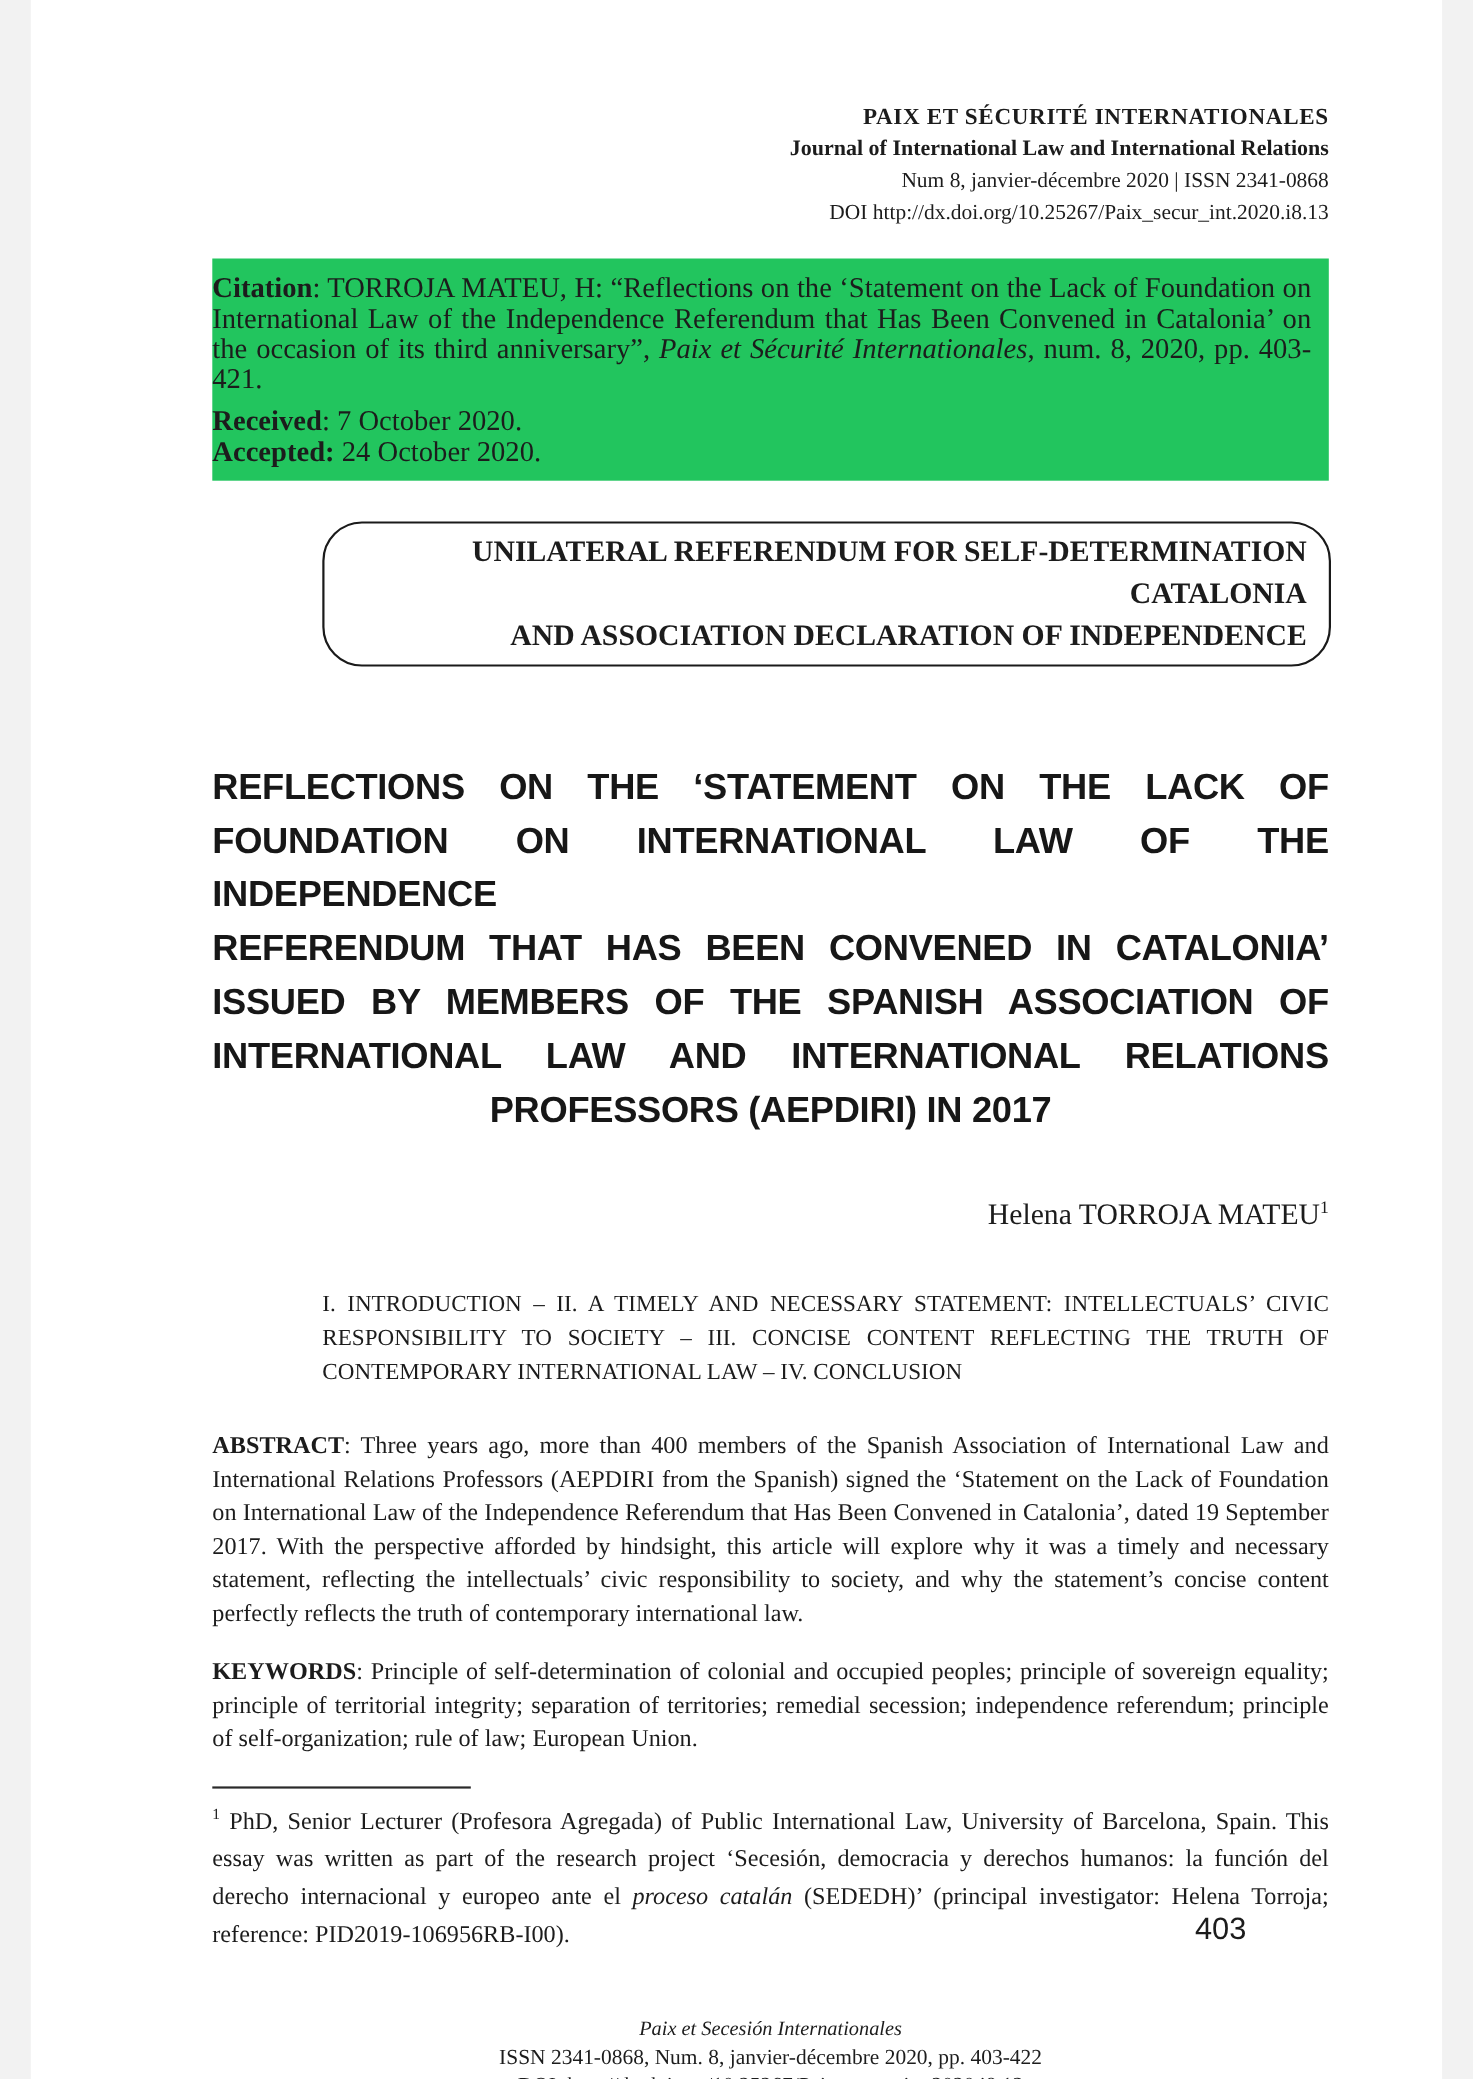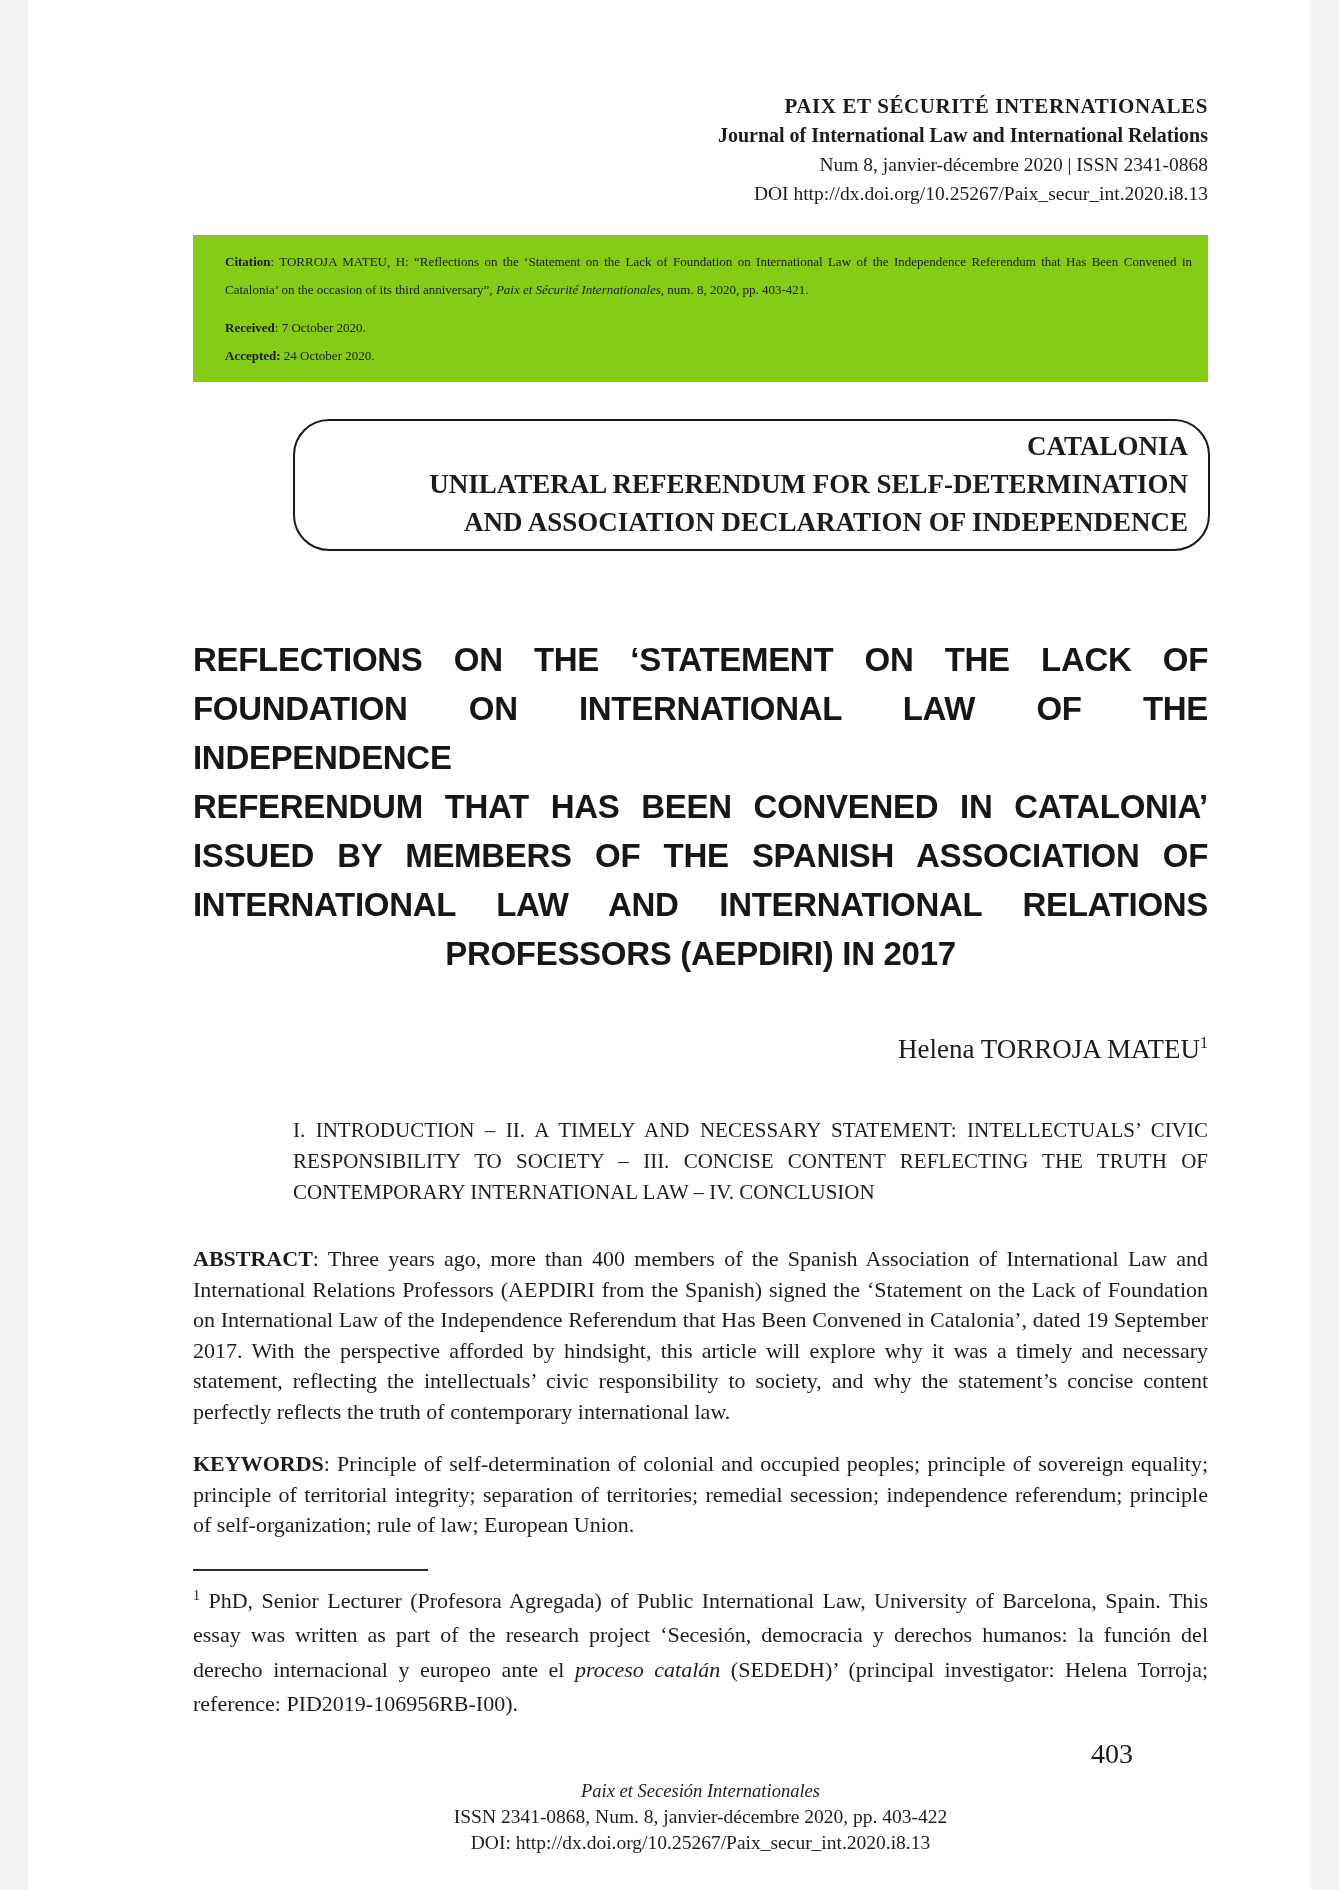--- a/index.html
+++ b/index.html
@@ -16,23 +16,23 @@
 
   
   .journal-header { margin-top: 92px; text-align: right; line-height: 29px; }
   .jh-title { font-size: 21px; font-weight: bold; letter-spacing: 0.6px; }
   .jh-sub   { font-size: 20px; font-weight: bold; }
   .jh-meta  { font-size: 19.5px; }
 
   
   .citation-box {
     margin-top: 27px;
-    background: #84cc16;
-    padding: 13px 16px 12px 32px;
-    font-size: 13px;
+    background: #22c55e;
+    padding: 13px 16px 12px 0;
+    font-size: 26px;
     line-height: 27.5px;
     text-align: justify;
   }
   .citation-par { margin: 0; }
   .cit-label { font-weight: bold; }
   .cit-journal { font-style: italic; }
   .dates { margin-top: 11px; line-height: 28px; text-align: left; }
   .date-label { font-weight: bold; }
 
   
@@ -103,21 +103,21 @@
 
   
   .page-footer { margin-top: 56px; text-align: center; line-height: 26px; }
   .pf-journal { font-style: italic; font-size: 18.5px; }
   .pf-meta { font-size: 19.5px; }
   .page-number {
     position: absolute;
     top: 1738px;
     right: 178px;
     font-size: 28px;
-    font-family: Liberation Serif, serif;
+    font-family: Liberation Sans, sans-serif;
     color: #1c1c1c;
   }
 </style>
 </head>
 <body>
 
 <div class="page">
   <div class="content">
 
     <div class="journal-header">
@@ -129,22 +129,22 @@
 
     <div class="citation-box">
       <p class="citation-par"><span class="cit-label">Citation</span><span>: TORROJA MATEU, H: “Reflections on the ‘Statement on the Lack of Foundation on International Law of the Independence Referendum that Has Been Convened in Catalonia’ on the occasion of its third anniversary”, </span><span class="cit-journal">Paix et Sécurité Internationales</span><span>, num. 8, 2020, pp. 403-421.</span></p>
       <div class="dates">
         <div><span class="date-label">Received</span><span>: 7 October 2020.</span></div>
         <div><span class="date-label">Accepted:</span><span> 24 October 2020.</span></div>
       </div>
     </div>
 
     <div class="topic-box">
+      <div>UNILATERAL REFERENDUM FOR SELF-DETERMINATION</div>
       <div>CATALONIA</div>
-      <div>UNILATERAL REFERENDUM FOR SELF-DETERMINATION</div>
       <div>AND ASSOCIATION DECLARATION OF INDEPENDENCE</div>
     </div>
 
     <div class="article-title">
       <div class="title-line">REFLECTIONS ON THE ‘STATEMENT ON THE LACK OF</div>
       <div class="title-line">FOUNDATION ON INTERNATIONAL LAW OF THE INDEPENDENCE</div>
       <div class="title-line">REFERENDUM THAT HAS BEEN CONVENED IN CATALONIA’</div>
       <div class="title-line">ISSUED BY MEMBERS OF THE SPANISH ASSOCIATION OF</div>
       <div class="title-line">INTERNATIONAL LAW AND INTERNATIONAL RELATIONS</div>
       <div class="title-line last">PROFESSORS (AEPDIRI) IN 2017</div>

